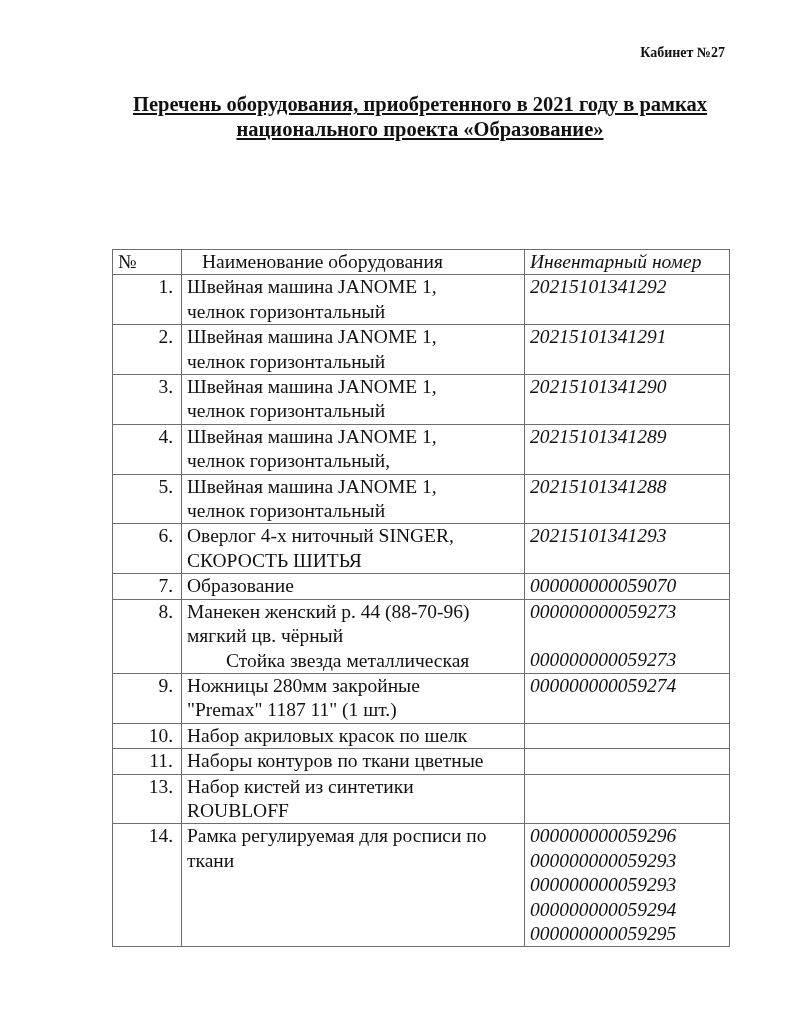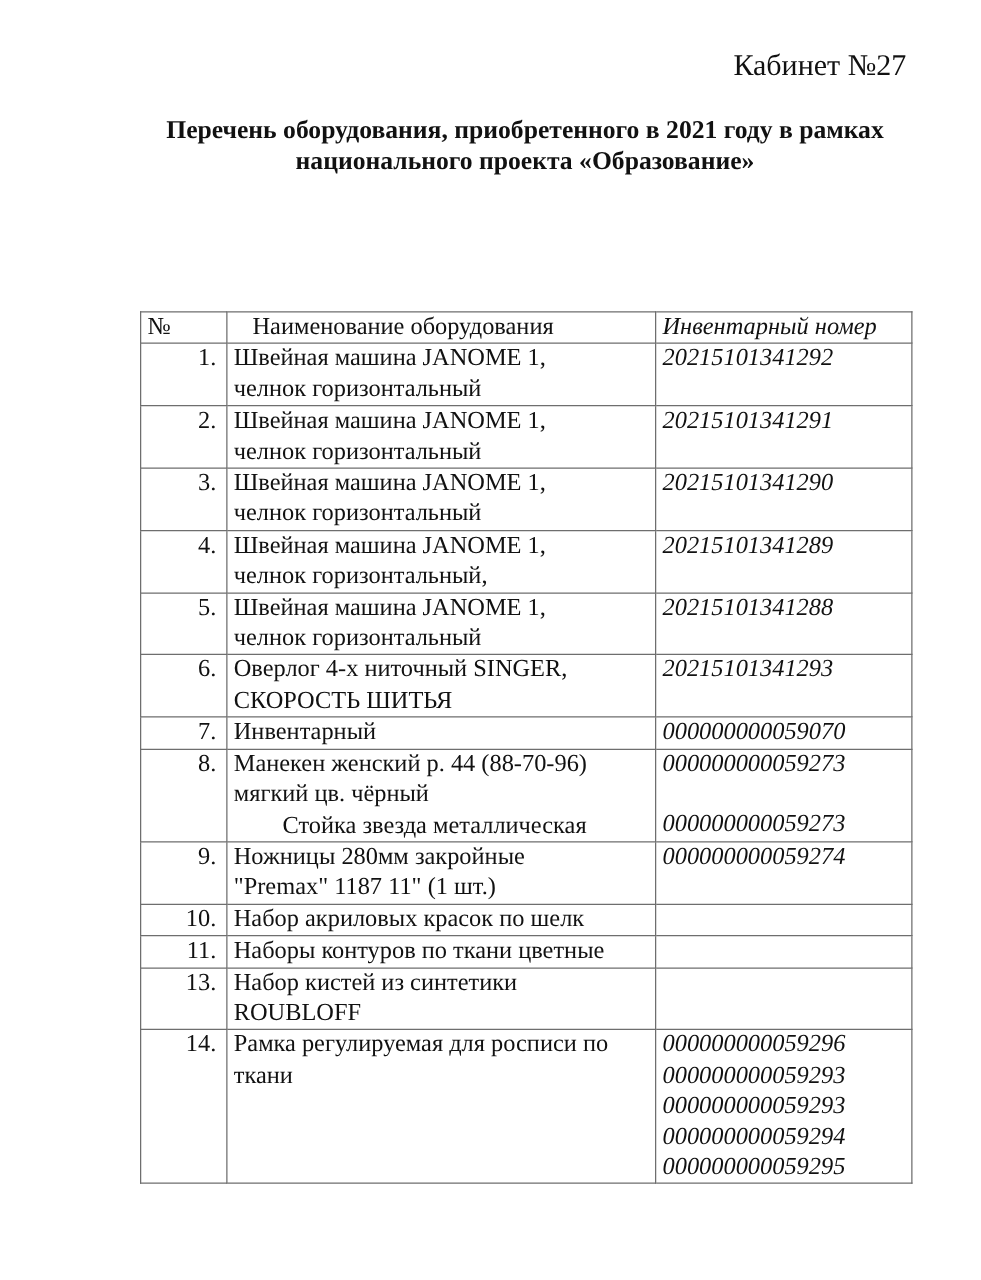--- a/index.html
+++ b/index.html
@@ -2,27 +2,27 @@
 <html><head>
   <meta charset="utf-8">
   <style>
     html, body { margin: 0; padding: 0; background: #ffffff; }
     body {
       width: 785px; height: 1024px; position: relative; overflow: hidden;
       font-family: "Liberation Serif", "DejaVu Serif", serif; color: #111;
     }
     .room {
       position: absolute; right: 60px; top: 40px;
-      font-size: 24px; line-height: 26px;
+      font-size: 14px; line-height: 26px; font-weight: bold;
     }
     .title {
       position: absolute; left: 60px; width: 720px; top: 92px;
       text-align: center; font-weight: bold; font-size: 20.5px; line-height: 25px;
     }
-    .title div { white-space: nowrap; }
+    .title div { white-space: nowrap; text-decoration: underline; }
     table {
       position: absolute; left: 112px; top: 249px;
       border-collapse: collapse; font-size: 19.5px; line-height: 24.4px;
     }
     td, th {
       border: 1.5px solid #6e6e6e; vertical-align: top; padding: 0 4px 0 5px;
       font-weight: normal; text-align: left;
     }
     th { padding-top: 0; height: 24px; }
     .c1 { width: 55px; text-align: right; padding-right: 8px; }
@@ -109,21 +109,21 @@
           <span class="line">Оверлог 4-х ниточный SINGER,</span>
           <span class="line">СКОРОСТЬ ШИТЬЯ</span>
         </td>
         <td class="c3">
           <span class="line">20215101341293</span>
         </td>
       </tr>
       <tr>
         <td class="c1">7.</td>
         <td class="c2">
-          <span class="line">Инвентарный</span>
+          <span class="line">Образование</span>
         </td>
         <td class="c3">
           <span class="line">000000000059070</span>
         </td>
       </tr>
       <tr>
         <td class="c1">8.</td>
         <td class="c2">
           <span class="line">Манекен женский р. 44 (88-70-96)</span>
           <span class="line">мягкий цв. чёрный</span>

